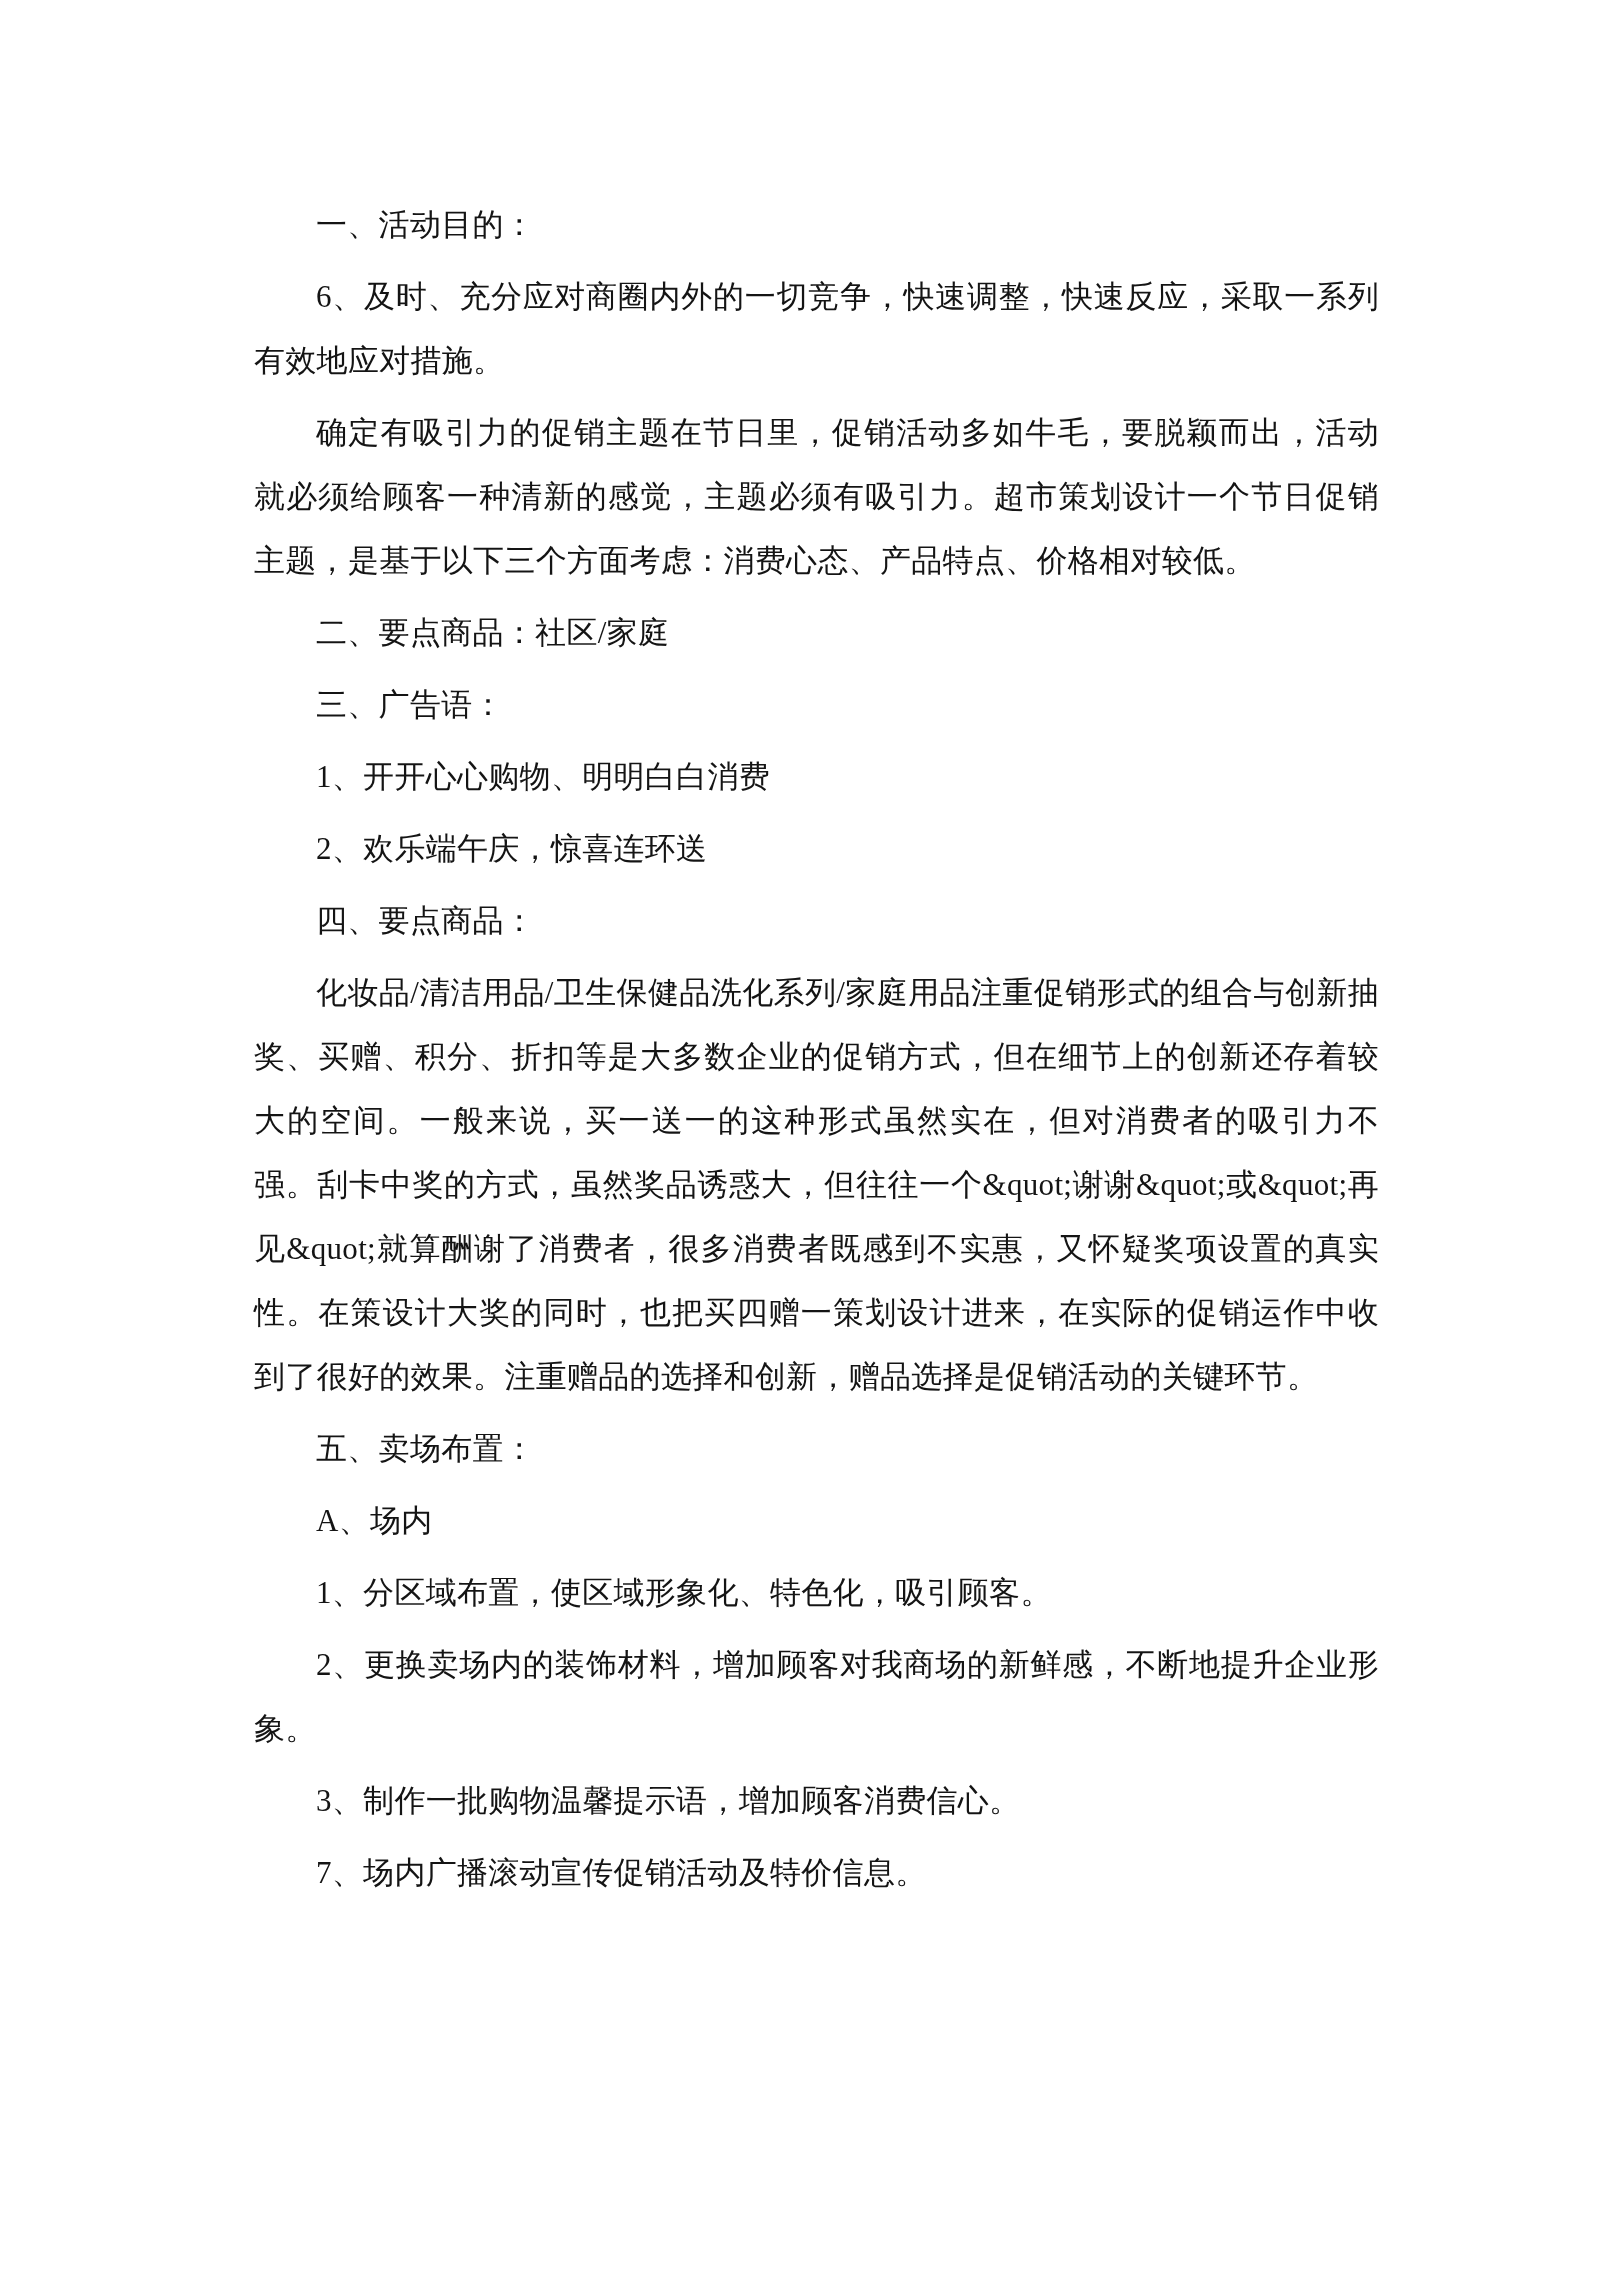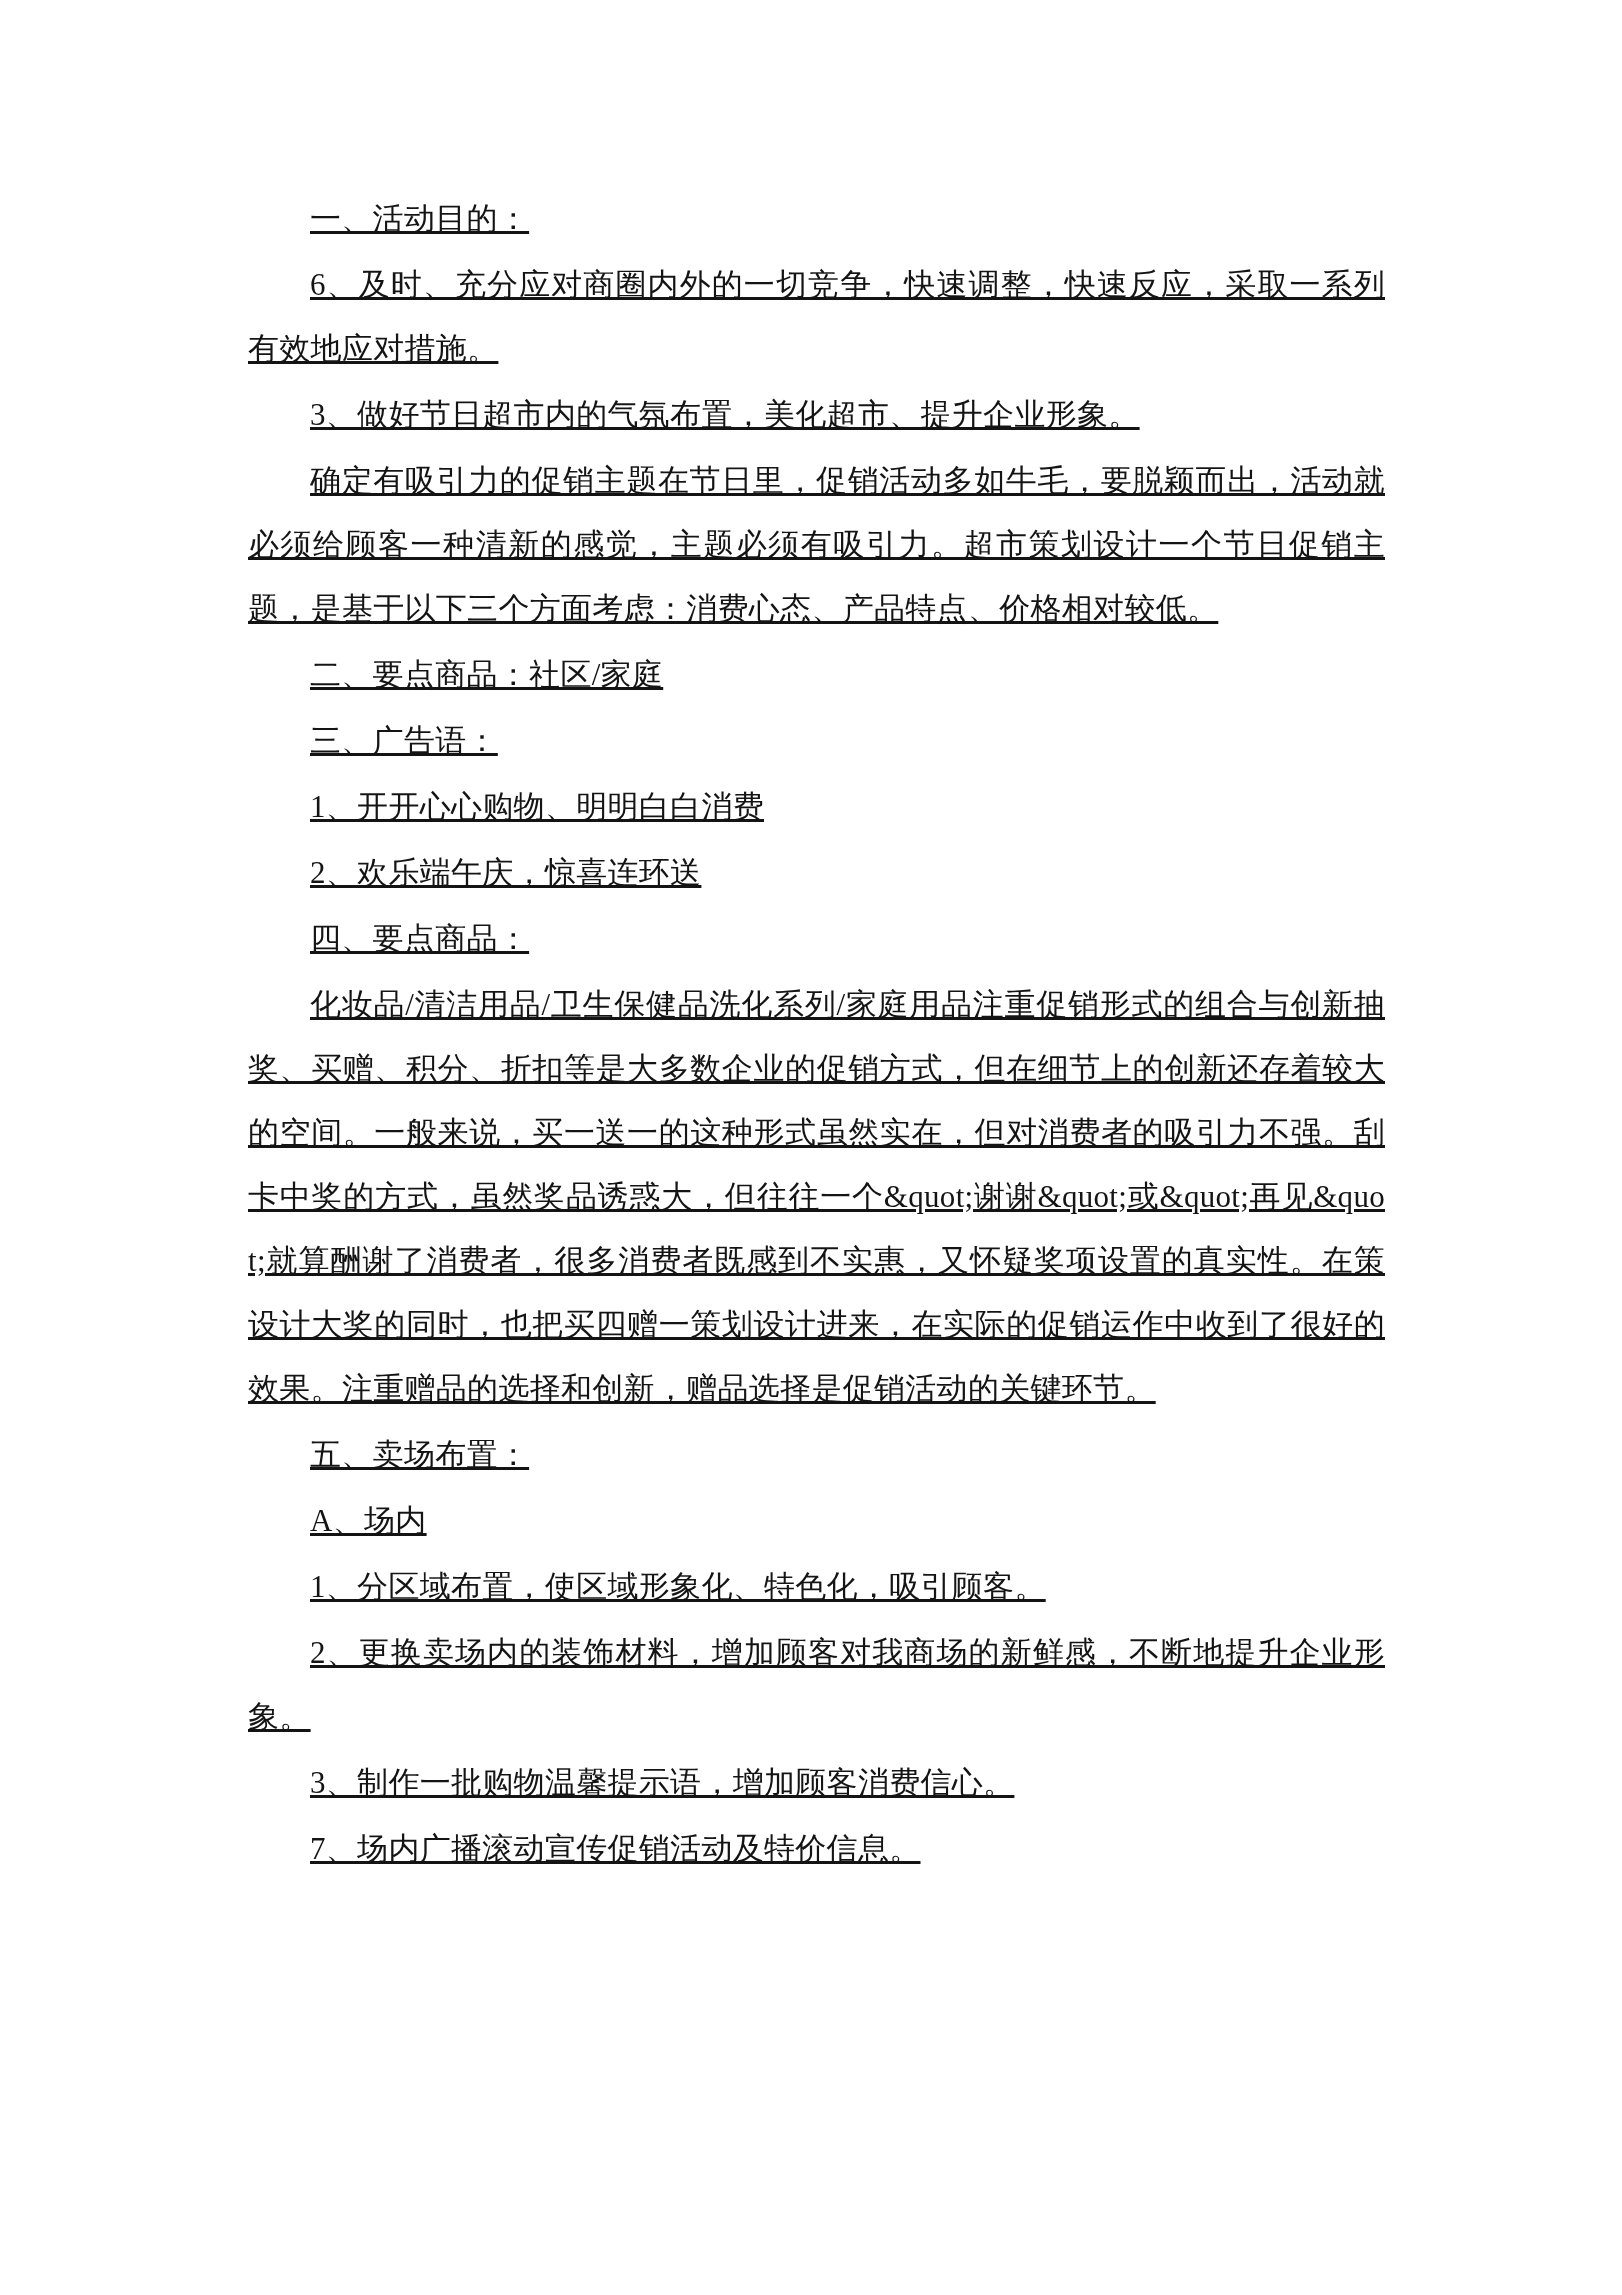--- a/index.html
+++ b/index.html
@@ -28,35 +28,33 @@
       left: 246px;
       top: 185px;
       width: 1141px;
       color: #141414;
       font-size: 31px;
       line-height: 64px;
       text-align: justify;
       letter-spacing: 0.3px;
     }
     .doc-content p {
-      margin: 2px;
+      margin: 8px;
       padding: 0;
       text-indent: 2em;
       word-break: break-all;
-      text-decoration: underline;
     }
   </style>
 </head>
 <body>
 
 <div class="page">
   <div class="doc-content">
     <p>一、活动目的：</p>
     <p>6、及时、充分应对商圈内外的一切竞争，快速调整，快速反应，采取一系列有效地应对措施。</p>
-    <p>3、做好节日超市内的气氛布置，美化超市、提升企业形象。</p>
     <p>确定有吸引力的促销主题在节日里，促销活动多如牛毛，要脱颖而出，活动就必须给顾客一种清新的感觉，主题必须有吸引力。超市策划设计一个节日促销主题，是基于以下三个方面考虑：消费心态、产品特点、价格相对较低。</p>
     <p>二、要点商品：社区/家庭</p>
     <p>三、广告语：</p>
     <p>1、开开心心购物、明明白白消费</p>
     <p>2、欢乐端午庆，惊喜连环送</p>
     <p>四、要点商品：</p>
     <p>化妆品/清洁用品/卫生保健品洗化系列/家庭用品注重促销形式的组合与创新抽奖、买赠、积分、折扣等是大多数企业的促销方式，但在细节上的创新还存着较大的空间。一般来说，买一送一的这种形式虽然实在，但对消费者的吸引力不强。刮卡中奖的方式，虽然奖品诱惑大，但往往一个&amp;quot;谢谢&amp;quot;或&amp;quot;再见&amp;quot;就算酬谢了消费者，很多消费者既感到不实惠，又怀疑奖项设置的真实性。在策设计大奖的同时，也把买四赠一策划设计进来，在实际的促销运作中收到了很好的效果。注重赠品的选择和创新，赠品选择是促销活动的关键环节。</p>
     <p>五、卖场布置：</p>
     <p>A、场内</p>
     <p>1、分区域布置，使区域形象化、特色化，吸引顾客。</p>

